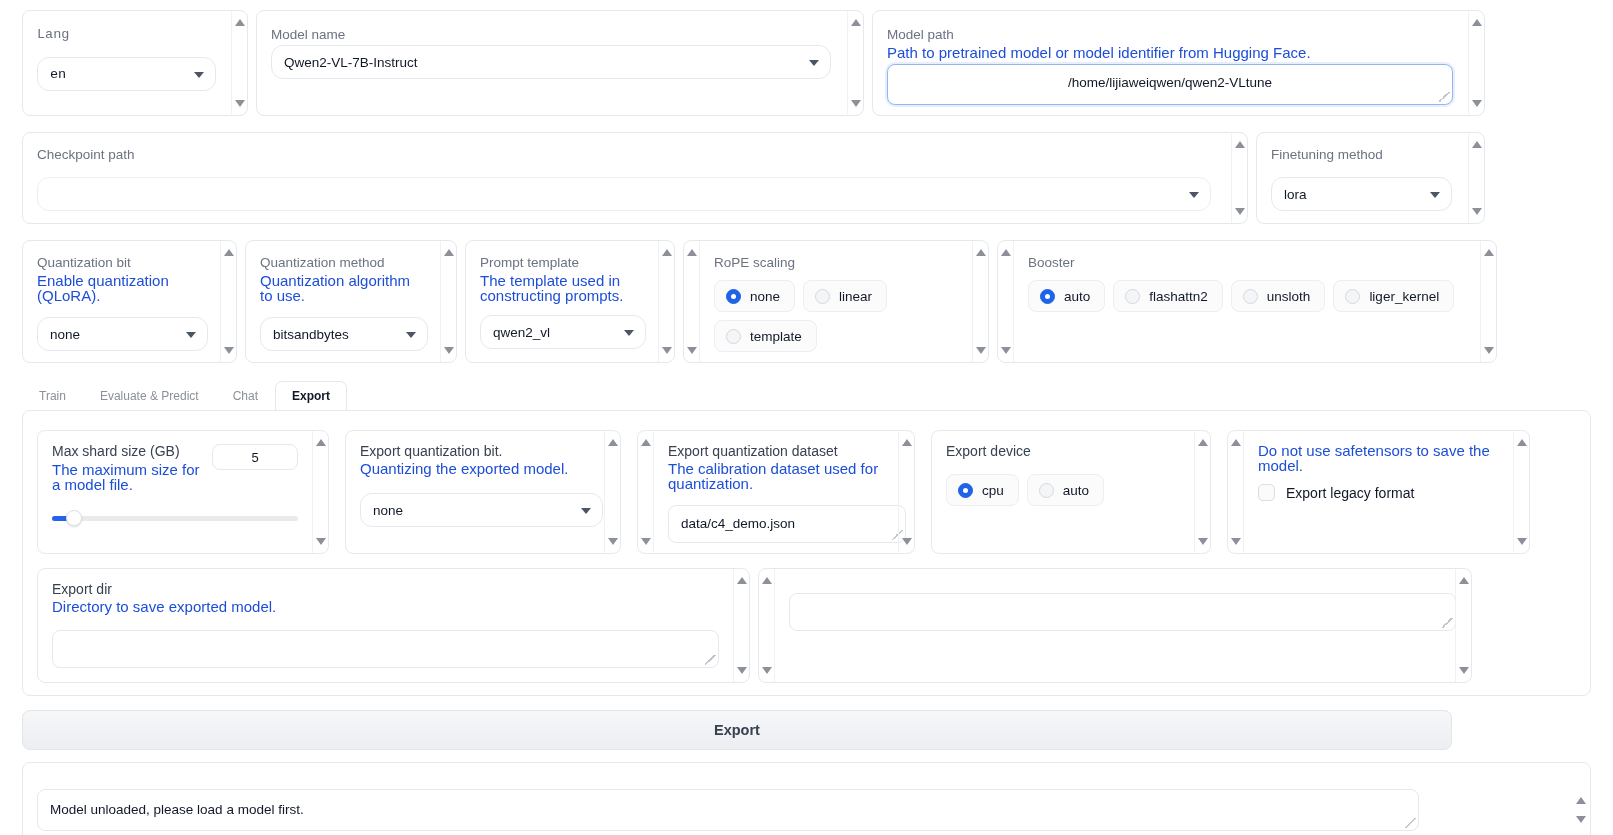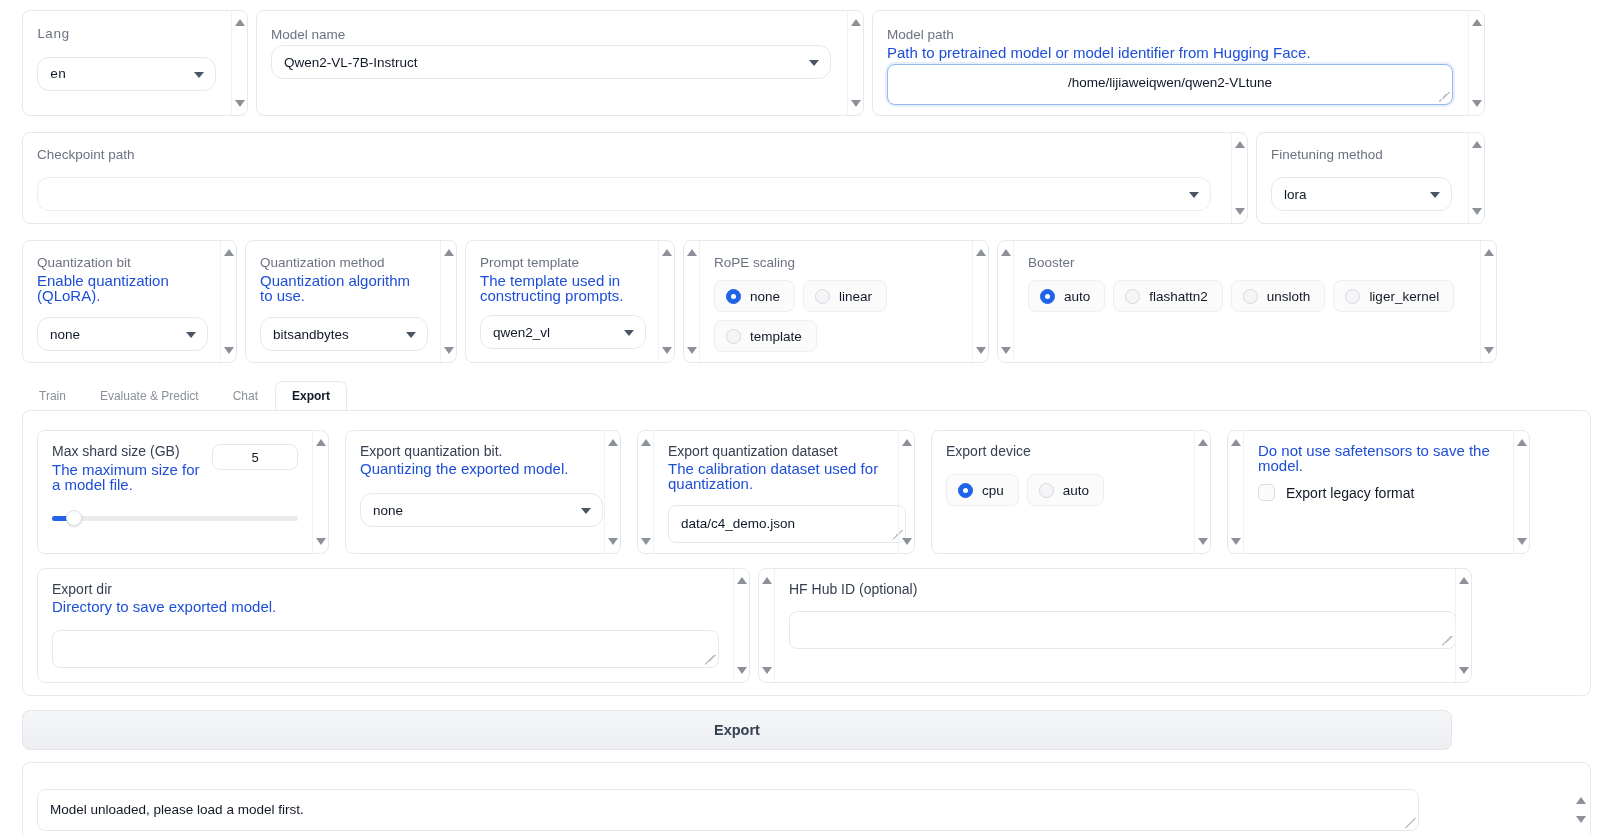--- a/index.html
+++ b/index.html
@@ -512,21 +512,20 @@
           <div class="arrow-down"></div>
         </div>
       </div>
 
       <div class="panel" style="width:714px;">
         <div class="scrollgutter left">
           <div class="arrow-up"></div>
           <div class="arrow-down"></div>
         </div>
         <div class="cell" style="width:680px; padding-top:12px; padding-bottom:14px;">
-          <div class="label" style="font-size:14px; color:#374151;">HF Hub ID (optional)</div>
           <div class="textarea" style="width:667px; height:38px; margin-top:12px;">
             <span></span>
             <span class="grip"></span>
           </div>
         </div>
         <div class="scrollgutter">
           <div class="arrow-up"></div>
           <div class="arrow-down"></div>
         </div>
       </div>

